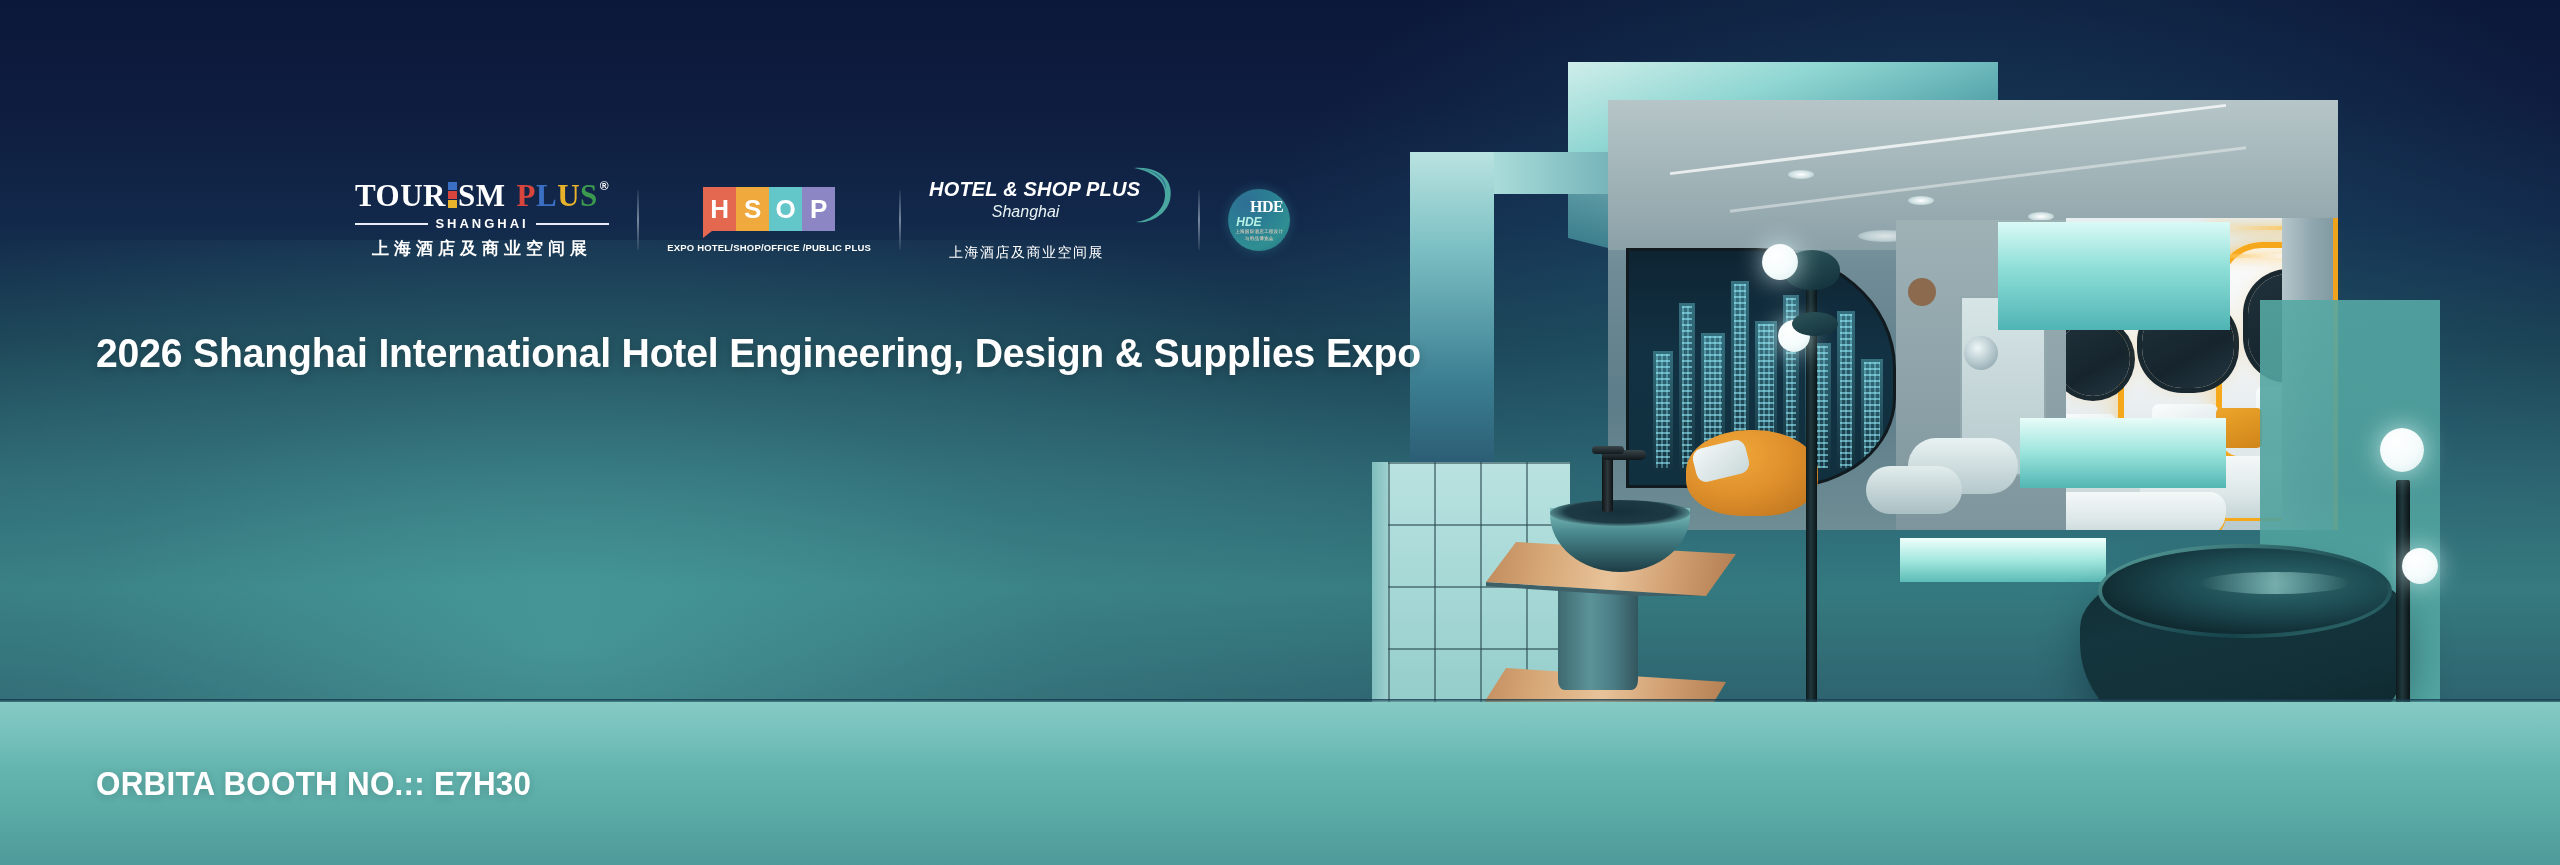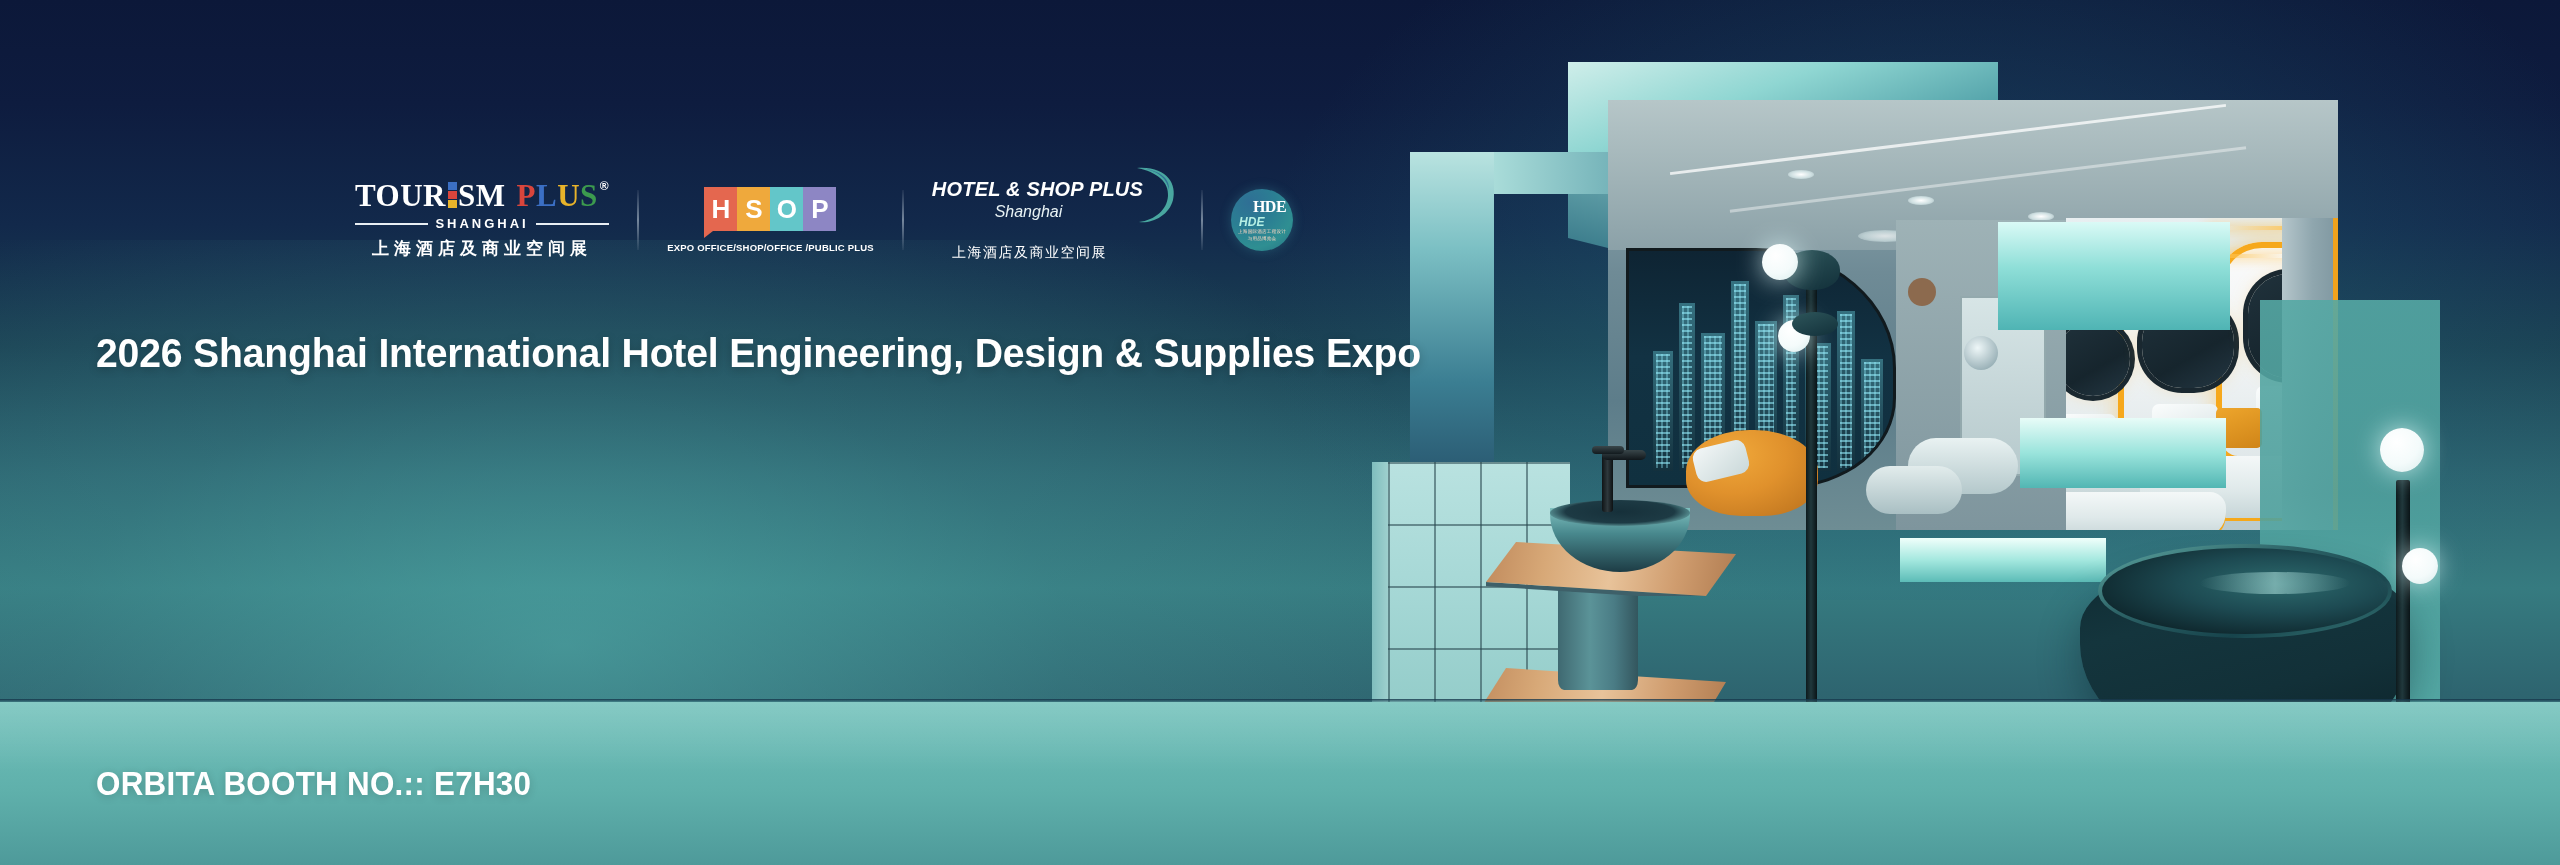--- a/index.html
+++ b/index.html
@@ -395,21 +395,21 @@
 
     <div class="divider"></div>
 
     <div class="hsop">
       <div class="hsop-tiles">
         <div class="tile t1">H</div>
         <div class="tile t2">S</div>
         <div class="tile t3">O</div>
         <div class="tile t4">P</div>
       </div>
-      <div class="hsop-sub">EXPO OFFICE/SHOP/OFFICE /PUBLIC PLUS</div>
+      <div class="hsop-sub">EXPO HOTEL/SHOP/OFFICE /PUBLIC PLUS</div>
     </div>
 
     <div class="divider"></div>
 
     <div class="hsp">
       <svg class="hsp-arc" viewBox="0 0 56 62">
         <path d="M14 4 C44 2 54 20 50 36 C46 52 28 60 16 58 C32 56 44 46 45 32 C46 18 34 8 14 4 Z" fill="#49a7a0"></path>
         <path d="M14 4 C34 5 44 14 46 26 C47 14 36 5 14 4 Z" fill="#2f6f94"></path>
       </svg>
       <div class="hsp-main">HOTEL &amp; SHOP PLUS</div>

